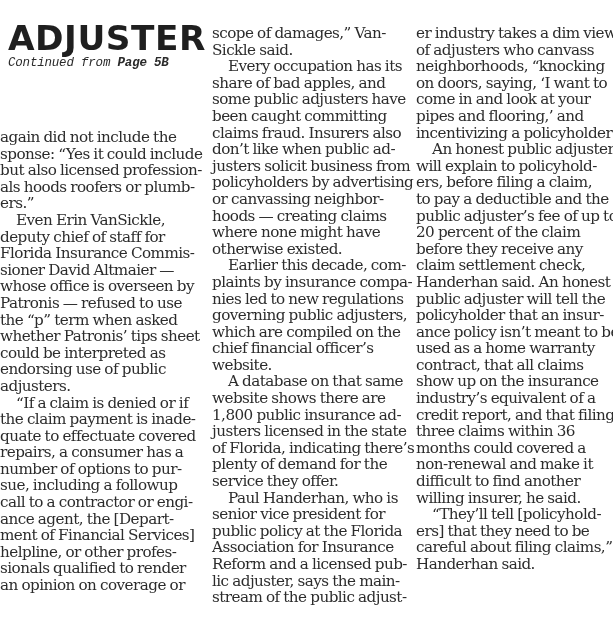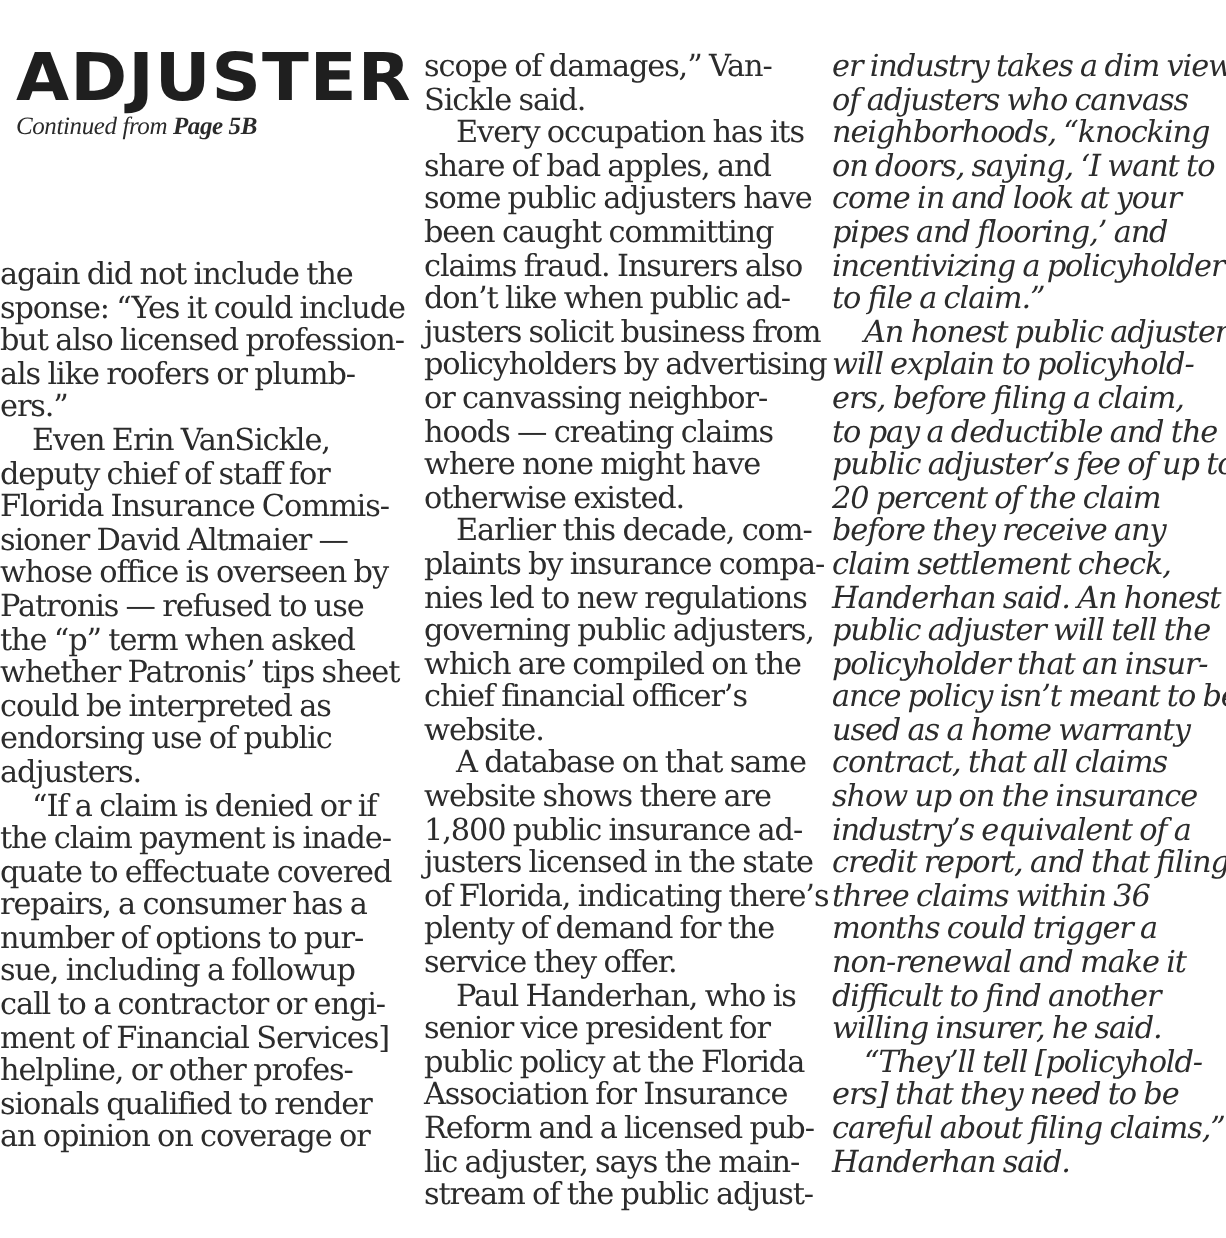--- a/index.html
+++ b/index.html
@@ -11,35 +11,35 @@
     font-size: 15.2px;
     line-height: 16.6px;
     letter-spacing: -0.55px;
     word-spacing: -0.6px;
     color: #2c2c2c;
   }
   .col .line { display: block; white-space: nowrap; }
   .col .indent { padding-left: 16px; }
   #col1 { left: 0; top: 85px; width: 192px; margin-top: 44px; }
   #col2 { left: 212px; top: 25px; width: 192px; }
-  #col3 { left: 416px; top: 25px; width: 195px; font-style: italic; }
+  #col3 { left: 416px; top: 25px; width: 195px; }
   .header { position: absolute; left: 8px; top: 22px; }
   .kicker {
     font-family: "DejaVu Sans", "Liberation Sans", sans-serif;
     font-weight: 900;
     font-size: 33px;
     line-height: 34px;
     letter-spacing: 0.5px;
     color: #1f1f1f;
     transform: scaleX(1.04);
     transform-origin: left center;
     font-weight: bold;
   }
   .jump {
-    font-family: Liberation Serif, serif;
+    font-family: Liberation Mono, monospace;
     font-size: 12.5px;
     font-style: italic;
     color: #2a2a2a;
     margin-top: 0px;
     letter-spacing: -0.2px;
   }
   .jump b { font-style: normal; font-weight: bold; font-style: italic; }
 </style>
 </head>
 <body>
@@ -47,40 +47,41 @@
 <div class="page">
   <div class="header">
     <div class="kicker">ADJUSTER</div>
     <div class="jump"><span>Continued from </span><b>Page 5B</b></div>
   </div>
 
   <div class="col" id="col1">
       <span class="line">again did not include the</span>
       <span class="line">sponse: “Yes it could include</span>
       <span class="line">but also licensed profession-</span>
-      <span class="line">als like roofers or plumb-</span>
+      <span class="line">als hoods roofers or plumb-</span>
       <span class="line">ers.”</span>
       <span class="line indent">Even Erin VanSickle,</span>
       <span class="line">deputy chief of staff for</span>
       <span class="line">Florida Insurance Commis-</span>
       <span class="line">sioner David Altmaier —</span>
       <span class="line">whose office is overseen by</span>
       <span class="line">Patronis — refused to use</span>
       <span class="line">the “p” term when asked</span>
       <span class="line">whether Patronis’ tips sheet</span>
       <span class="line">could be interpreted as</span>
       <span class="line">endorsing use of public</span>
       <span class="line">adjusters.</span>
       <span class="line indent">“If a claim is denied or if</span>
       <span class="line">the claim payment is inade-</span>
       <span class="line">quate to effectuate covered</span>
       <span class="line">repairs, a consumer has a</span>
       <span class="line">number of options to pur-</span>
       <span class="line">sue, including a followup</span>
       <span class="line">call to a contractor or engi-</span>
+      <span class="line">ance agent, the [Depart-</span>
       <span class="line">ment of Financial Services]</span>
       <span class="line">helpline, or other profes-</span>
       <span class="line">sionals qualified to render</span>
       <span class="line">an opinion on coverage or</span>
     </div>
   <div class="col" id="col2">
       <span class="line">scope of damages,” Van-</span>
       <span class="line">Sickle said.</span>
       <span class="line indent">Every occupation has its</span>
       <span class="line">share of bad apples, and</span>
@@ -117,40 +118,39 @@
       <span class="line">stream of the public adjust-</span>
     </div>
   <div class="col" id="col3">
       <span class="line">er industry takes a dim view</span>
       <span class="line">of adjusters who canvass</span>
       <span class="line">neighborhoods, “knocking</span>
       <span class="line">on doors, saying, ‘I want to</span>
       <span class="line">come in and look at your</span>
       <span class="line">pipes and flooring,’ and</span>
       <span class="line">incentivizing a policyholder</span>
-      <span class="line">to file a claim.”</span>
       <span class="line indent">An honest public adjuster</span>
       <span class="line">will explain to policyhold-</span>
       <span class="line">ers, before filing a claim,</span>
       <span class="line">to pay a deductible and the</span>
       <span class="line">public adjuster’s fee of up to</span>
       <span class="line">20 percent of the claim</span>
       <span class="line">before they receive any</span>
       <span class="line">claim settlement check,</span>
       <span class="line">Handerhan said. An honest</span>
       <span class="line">public adjuster will tell the</span>
       <span class="line">policyholder that an insur-</span>
       <span class="line">ance policy isn’t meant to be</span>
       <span class="line">used as a home warranty</span>
       <span class="line">contract, that all claims</span>
       <span class="line">show up on the insurance</span>
       <span class="line">industry’s equivalent of a</span>
       <span class="line">credit report, and that filing</span>
       <span class="line">three claims within 36</span>
-      <span class="line">months could trigger a</span>
+      <span class="line">months could covered a</span>
       <span class="line">non-renewal and make it</span>
       <span class="line">difficult to find another</span>
       <span class="line">willing insurer, he said.</span>
       <span class="line indent">“They’ll tell [policyhold-</span>
       <span class="line">ers] that they need to be</span>
       <span class="line">careful about filing claims,”</span>
       <span class="line">Handerhan said.</span>
     </div>
 </div>
 

